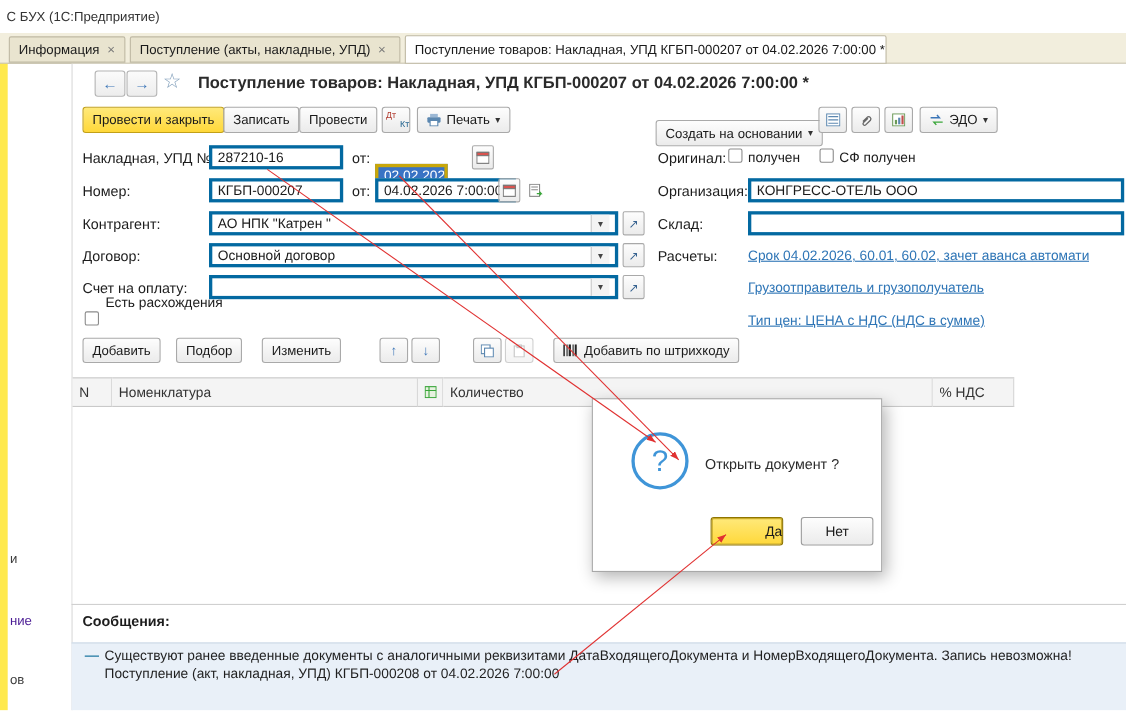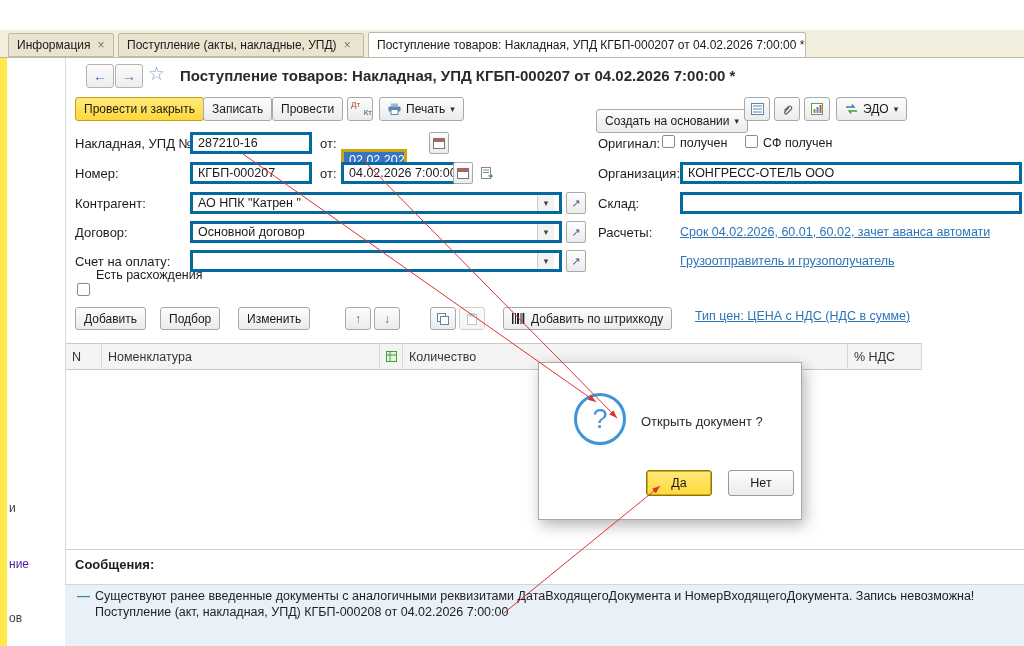--- a/index.html
+++ b/index.html
@@ -34,20 +34,23 @@
        border-radius:3px;box-sizing:border-box;height:26px;width:66px;background:linear-gradient(#fdfdfd,#ebebeb);
        border:1px solid #9b9b9b;}
   .dbtn.yes{background:linear-gradient(#ffe97a,#ffd83a);border:1px solid #8f7500;box-shadow:inset 0 0 0 1px #c9ab2a;}
   svg{display:block;}
 </style>
 </head>
 <body>
 
 <div id="app">
 
+  <div class="abs" style="left:0;top:0;width:1024px;height:30px;background:#fff;">
+    <div class="abs" style="left:6px;top:8px;font-size:12px;color:#333;">С БУХ (1С:Предприятие)</div>
+  </div>
 
   <div class="abs" style="left:0;top:30px;width:1024px;height:28px;background:#f2eedd;"></div>
   <div class="abs" style="left:0;top:57px;width:1024px;height:1px;background:#c2bca7;"></div>
 
   <div class="tab" style="left:8px;top:33px;width:106px;height:24px;">
     <span>Информация</span>
     <span class="x">×</span>
   </div>
   <div class="tab" style="left:118px;top:33px;width:246px;height:24px;">
     <span>Поступление (акты, накладные, УПД)</span>
@@ -219,21 +222,21 @@
   <div class="fld" style="left:190px;top:250px;width:372px;">
     <span class="ddz">▾</span>
   </div>
   <div class="sq" style="left:566px;top:250px;">
       <span>↗</span>
     </div>
   <div class="link" style="left:680px;top:254px;">Грузоотправитель и грузополучатель</div>
 
   <div class="cb" style="left:77px;top:283px;"></div>
   <div class="lbl" style="left:96px;top:268px;font-size:12.5px;text-align:center;">Есть расхождения</div>
-  <div class="link" style="left:695px;top:284px;margin-top:25px;">Тип цен: ЦЕНА с НДС (НДС в сумме)</div>
+  <div class="link" style="left:680px;top:284px;">Тип цен: ЦЕНА с НДС (НДС в сумме)</div>
 
   <div class="btn" style="left:75px;top:307px;height:23px;">
       <span>Добавить</span>
     </div>
   <div class="btn" style="left:160px;top:307px;height:23px;">
       <span>Подбор</span>
     </div>
   <div class="btn" style="left:238px;top:307px;height:23px;">
       <span>Изменить</span>
     </div>
@@ -301,21 +304,21 @@
   <div class="abs" style="left:65px;top:584px;width:959px;height:62px;background:#e9f0f8;border-top:1px solid #ccd7e4;box-sizing:border-box;"></div>
   <div class="abs" style="left:77px;top:588px;color:#3a87ad;font-weight:bold;font-size:13px;">—</div>
   <div class="abs" style="left:95px;top:589px;width:915px;font-size:12.5px;color:#1f1f1f;white-space:nowrap;overflow:hidden;">Существуют ранее введенные документы с аналогичными реквизитами ДатаВходящегоДокумента и НомерВходящегоДокумента. Запись невозможна!</div>
   <div class="abs" style="left:95px;top:605px;width:915px;font-size:12.5px;color:#1f1f1f;white-space:nowrap;overflow:hidden;">Поступление (акт, накладная, УПД) КГБП-000208 от 04.02.2026 7:00:00</div>
 
   <div class="abs" style="left:538px;top:362px;width:262px;height:156px;background:#fff;border:1px solid #a8a8a8;box-shadow:3px 5px 14px rgba(0,0,0,.3);z-index:30;">
     <div class="abs" style="left:35px;top:30px;width:52px;height:52px;border:3px solid #3f95d8;border-radius:50%;box-sizing:border-box;display:flex;align-items:center;justify-content:center;">
       <span style="color:#3f95d8;font-size:27px;">?</span>
     </div>
     <div class="abs" style="left:102px;top:51px;font-size:13px;color:#2b2b2b;white-space:nowrap;">Открыть документ ?</div>
-    <div class="dbtn yes" style="left:107px;top:107px;">
+    <div class="dbtn yes" style="left:107px;top:107px;justify-content:flex-end;">
         <span>Да</span>
       </div>
     <div class="dbtn" style="left:189px;top:107px;">
         <span>Нет</span>
       </div>
   </div>
 
   <svg class="abs" style="left:0;top:0;z-index:40;pointer-events:none;" width="1024" height="646" viewBox="0 0 1024 646">
     <defs>
       <marker id="arr" markerWidth="10" markerHeight="8" refX="8" refY="3" orient="auto">

